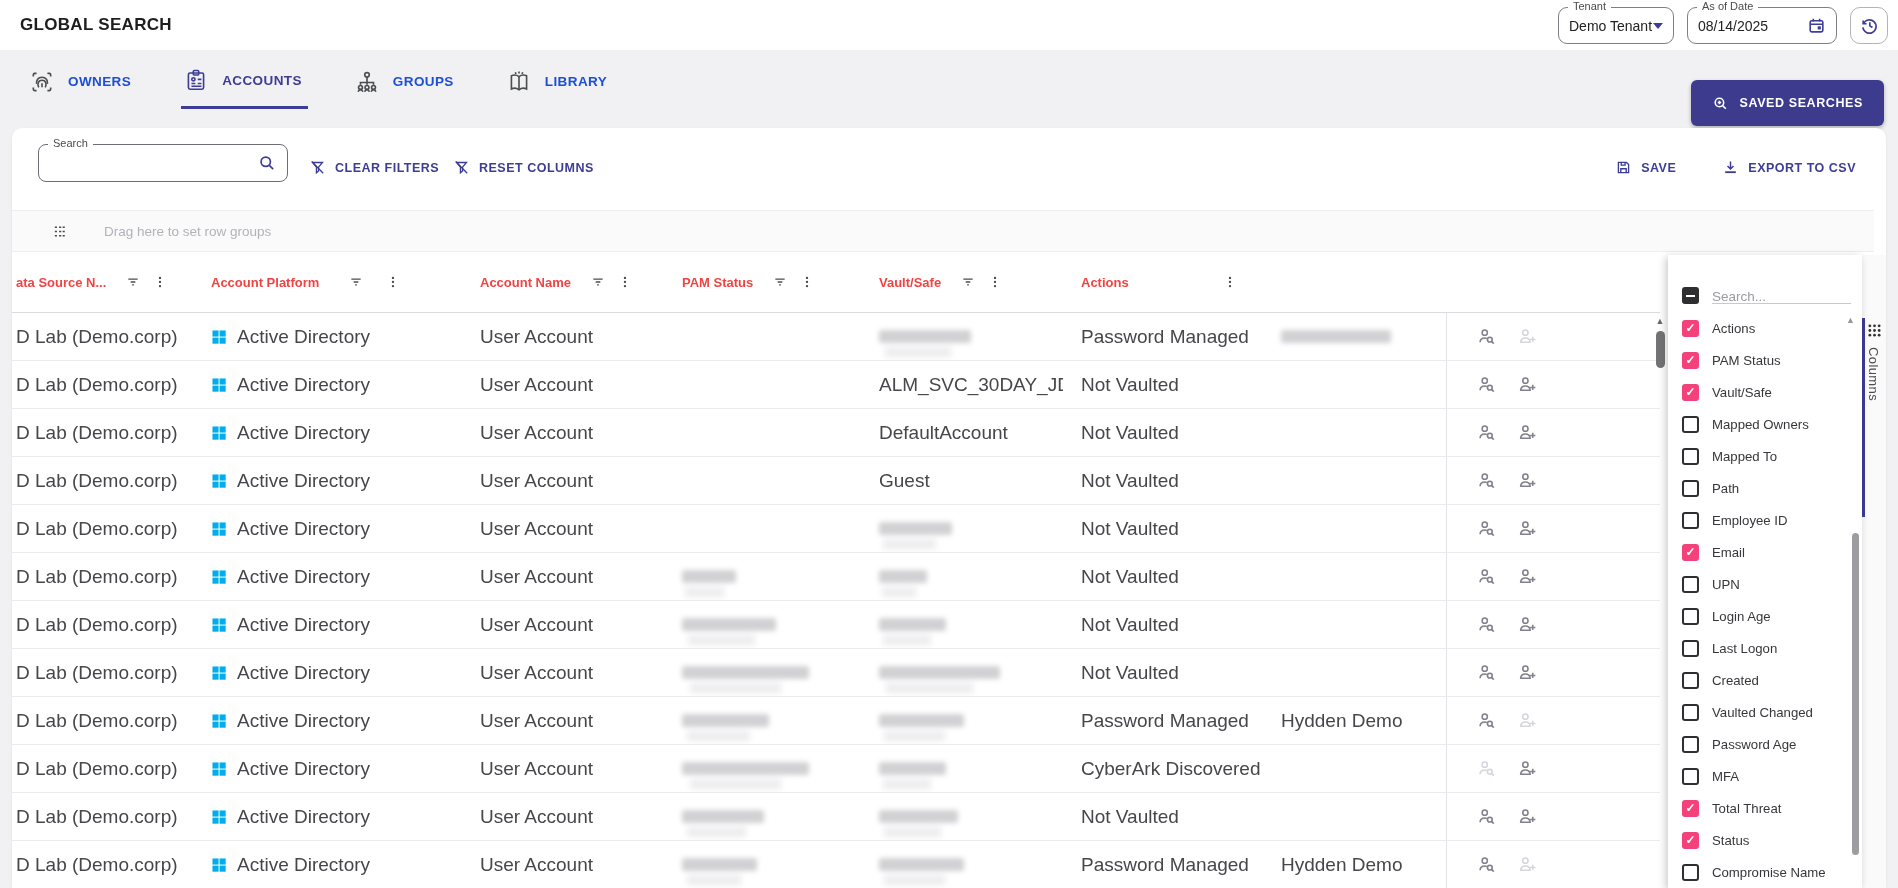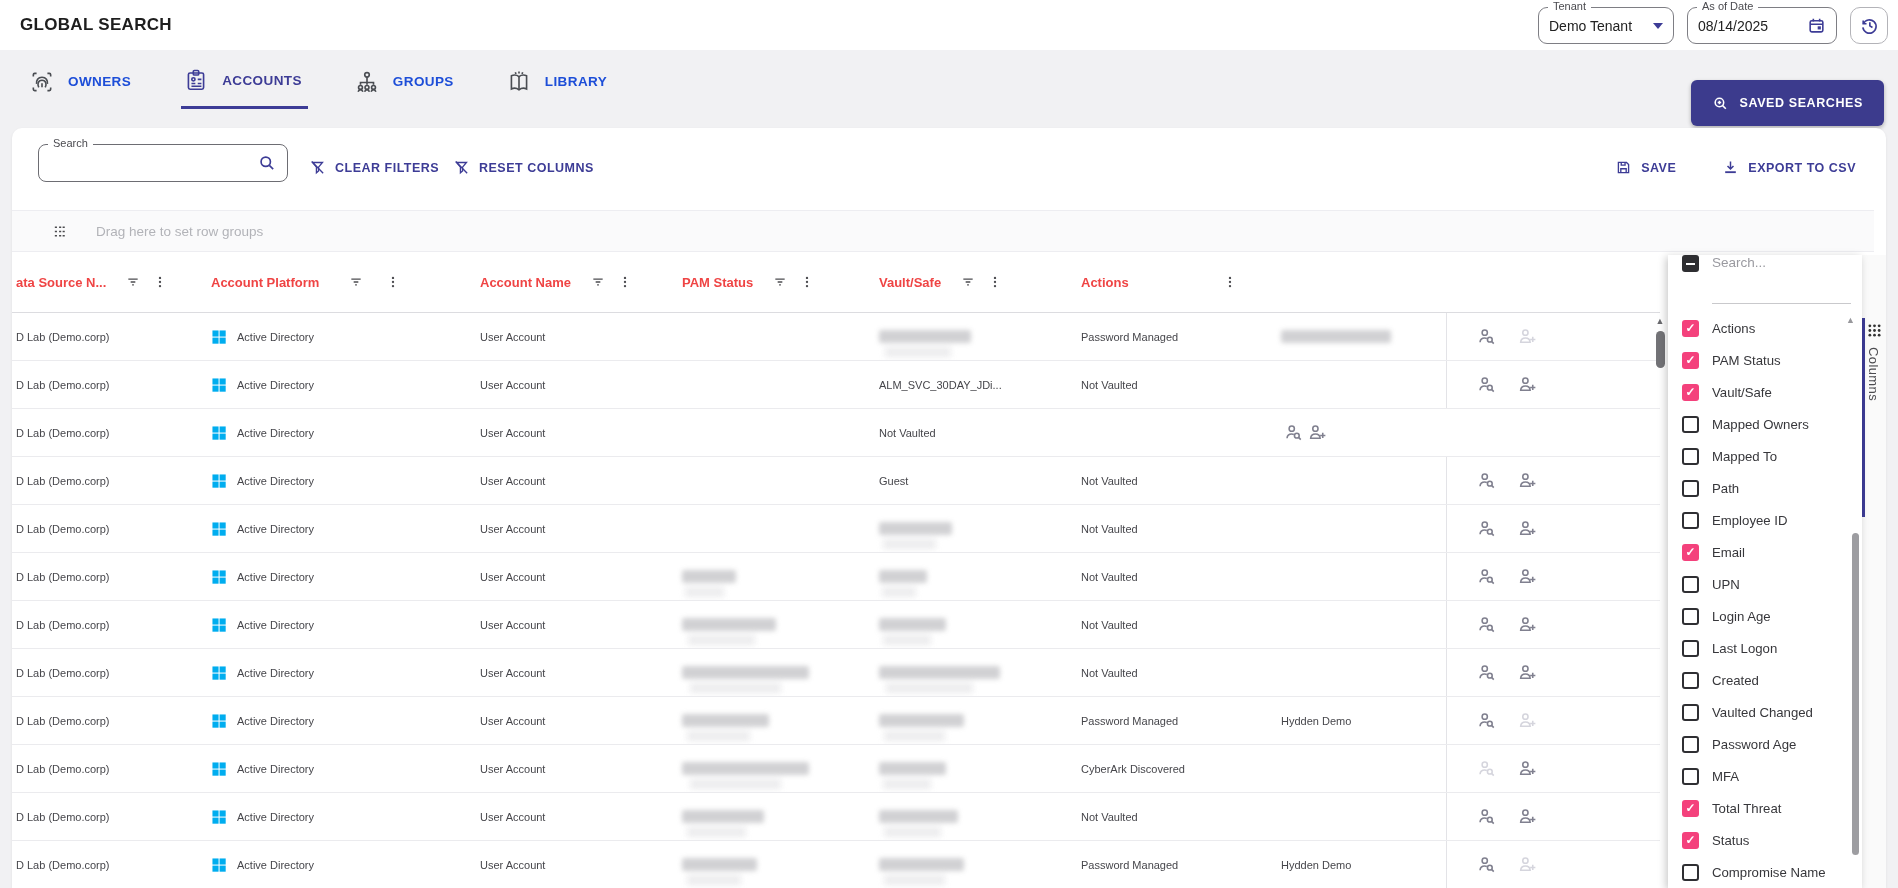--- a/index.html
+++ b/index.html
@@ -11,21 +11,21 @@
   }
   svg { display:block; }
 
   
   .topbar { position:absolute; top:0; left:0; width:100%; height:50px; background:#fff; }
   .page-title { position:absolute; left:20px; top:15px; font-size:17px; font-weight:700; letter-spacing:.3px; color:#1e1e1e; }
   .top-controls { position:absolute; right:10px; top:7px; display:flex; gap:13px; align-items:center; }
   .field { position:relative; height:37px; border:1px solid #7e7e84; border-radius:9px; background:#fff; display:flex; align-items:center; padding:0 10px; }
   .field .flabel { position:absolute; top:-8px; left:9px; background:#fff; padding:0 5px; font-size:11px; color:#4b4b50; }
   .field .fvalue { font-size:14px; color:#222; }
-  .f-tenant { width:136px; justify-content:space-between; }
+  .f-tenant { width:116px; justify-content:space-between; }
   .f-date { width:150px; justify-content:space-between;gap:24px; }
   .caret-down { width:0; height:0; border-left:5px solid transparent; border-right:5px solid transparent; border-top:6px solid #3d3c96; }
   .icon-indigo { color:#3d3c96; }
   .history-btn { width:38px; height:37px; border:1px solid #b3b3b8; border-radius:10px; background:#fff; display:flex; align-items:center; justify-content:center; }
 
   
   .tabs { position:absolute; top:63px; left:27px; display:flex; gap:44px; }
   .tab { display:flex; align-items:center; gap:13px; padding:4px 6px 13px 2px; font-size:13.5px; letter-spacing:.4px; color:#1d4ed8; cursor:pointer; }
   .tab .tlabel { font-weight:600; }
   .tab.active { color:#3d3c96; border-bottom:3px solid #3d3c96; }
@@ -44,28 +44,28 @@
   .search-field .flabel { position:absolute; top:-8px; left:9px; background:#fff; padding:0 5px; font-size:11px; color:#4b4b50; }
   .search-field input { border:none; outline:none; flex:1; font-size:14px; font-family:inherit; color:#222; min-width:0; }
   .tb-btn { position:absolute; display:flex; align-items:center; gap:9px; color:#3d3c96; font-size:12.5px; font-weight:700; letter-spacing:.5px; cursor:pointer; }
   .tb-clear { left:297px; top:31px; }
   .tb-reset { left:441px; top:31px; }
   .tb-right { position:absolute; right:30px; top:31px; display:flex; gap:46px; }
   .tb-right .tb-btn { position:static; }
 
   
   .rowgroup-bar { position:absolute; left:0; right:12px; top:82px; height:42px; background:#fafafb;
-    border-top:1px solid #ededf1; border-bottom:1px solid #ededf1; display:flex; align-items:center; padding-left:40px; gap:27px; }
+    border-top:1px solid #ededf1; border-bottom:1px solid #ededf1; display:flex; align-items:center; padding-left:40px; gap:35px; }
   .rowgroup-bar .rg-text { font-size:13.5px; color:#b2b3b8; }
 
   
   .grid-header, .grid-row { display:grid; grid-template-columns:181px 270px 200px 200px 200px 200px 183px 202px; align-items:center; }
   .grid-header { position:absolute; left:0; top:124px; width:1648px; height:61px; border-bottom:1px solid #dcdce0; font-size:13px; font-weight:700; color:#ef4444; }
   .grid-rows { position:absolute; left:0; top:185px; width:1648px; bottom:0; overflow:hidden; }
-  .grid-row { height:48px; border-bottom:1px solid #ebebee; font-size:11px; color:#46464b; background:#fff; }
+  .grid-row { height:48px; border-bottom:1px solid #ebebee; font-size:19px; color:#46464b; background:#fff; }
   .gc { display:flex; align-items:center; height:100%; overflow:hidden; white-space:nowrap; }
   .gc:nth-child(1){ padding-left:4px; }
   .gc:nth-child(2){ padding-left:18px; gap:10px; }
   .gc:nth-child(3){ padding-left:17px; }
   .gc:nth-child(4){ padding-left:19px; }
   .gc:nth-child(5){ padding-left:16px; }
   .gc:nth-child(6){ padding-left:18px; }
   .gc:nth-child(7){ padding-left:18px; }
   .gc:nth-child(8){ padding-left:27px; border-left:1px solid #e3e3e7; gap:17px; }
   .hc .hlabel { margin-right:20px; }
@@ -78,21 +78,21 @@
   .act-btn { width:24px; height:24px; display:flex; align-items:center; justify-content:center; color:#80808f; cursor:pointer; }
   .act-btn.disabled { color:#d5d5dd; }
 
   
   .grid-scroll { position:absolute; left:1641px; top:189px; width:14px; display:flex; flex-direction:column; align-items:center; }
   .scroll-up { font-size:9px; color:#6a6a6e; line-height:9px; }
   .grid-scroll .thumb { width:9px; height:37px; background:#737377; border-radius:5px; margin-top:5px; }
 
   
   .columns-panel { position:absolute; left:1656px; top:127px; width:194px; bottom:0; background:#fff; box-shadow:-2px 2px 8px rgba(0,0,0,.22); z-index:5; }
-  .panel-head { position:relative; height:49px; display:flex; align-items:flex-start; gap:13px; padding:0 12px 0 14px; }
+  .panel-head { position:relative; height:49px; display:flex; align-items:flex-end; gap:13px; padding:0 12px 0 14px; }
   .panel-head::after { content:""; position:absolute; left:44px; right:11px; bottom:0; height:1px; background:#c9c9cc; }
   .select-all { width:17px; height:17px; background:#2e2e31; border-radius:3px; position:relative; flex:none; }
   .select-all::after { content:""; position:absolute; left:4px; top:7.5px; width:9px; height:2px; background:#fff; }
   .panel-search { border:none; outline:none; flex:1; min-width:0; font-size:13.5px; font-family:inherit; color:#333; }
   .panel-search::placeholder { color:#9a9aa0; }
   .plist { position:absolute; left:0; top:57px; right:10px; bottom:0; overflow:hidden; }
   .pitem { height:32px; display:flex; align-items:center; gap:13px; padding-left:14px; font-size:13.2px; color:#37373b; cursor:pointer; }
   .cb { width:17px; height:17px; border:2px solid #2f2f33; border-radius:3px; background:#fff; flex:none;
        display:flex; align-items:center; justify-content:center; font-size:12px; font-weight:700; color:#fff; }
   .cb.on { border:none; background:#f4417c; }
@@ -431,20 +431,23 @@
               <rect x="11.8" y="11.8" width="8.4" height="8.4"></rect>
             </svg>
           </span>
           <span>Active Directory</span>
         </div>
         <div class="gc">
           <span>User Account</span>
         </div>
         <div class="gc"></div>
         <div class="gc">
+          <span>DefaultAccount</span>
+        </div>
+        <div class="gc">
           <span>Not Vaulted</span>
         </div>
         <div class="gc"></div>
         <div class="gc actions-col">
           <span class="act-btn">
             <svg width="21" height="21" viewBox="0 0 24 24" fill="none" stroke="currentColor" stroke-width="1.8">
               <circle cx="10" cy="7.6" r="3"></circle>
               <path d="M4.6 18.6c.2-3.2 2.6-4.9 5.4-4.9.9 0 1.7.2 2.4.5"></path>
               <circle cx="15.8" cy="15.6" r="2.7"></circle>
               <path d="M17.8 17.6l2.5 2.5"></path>

